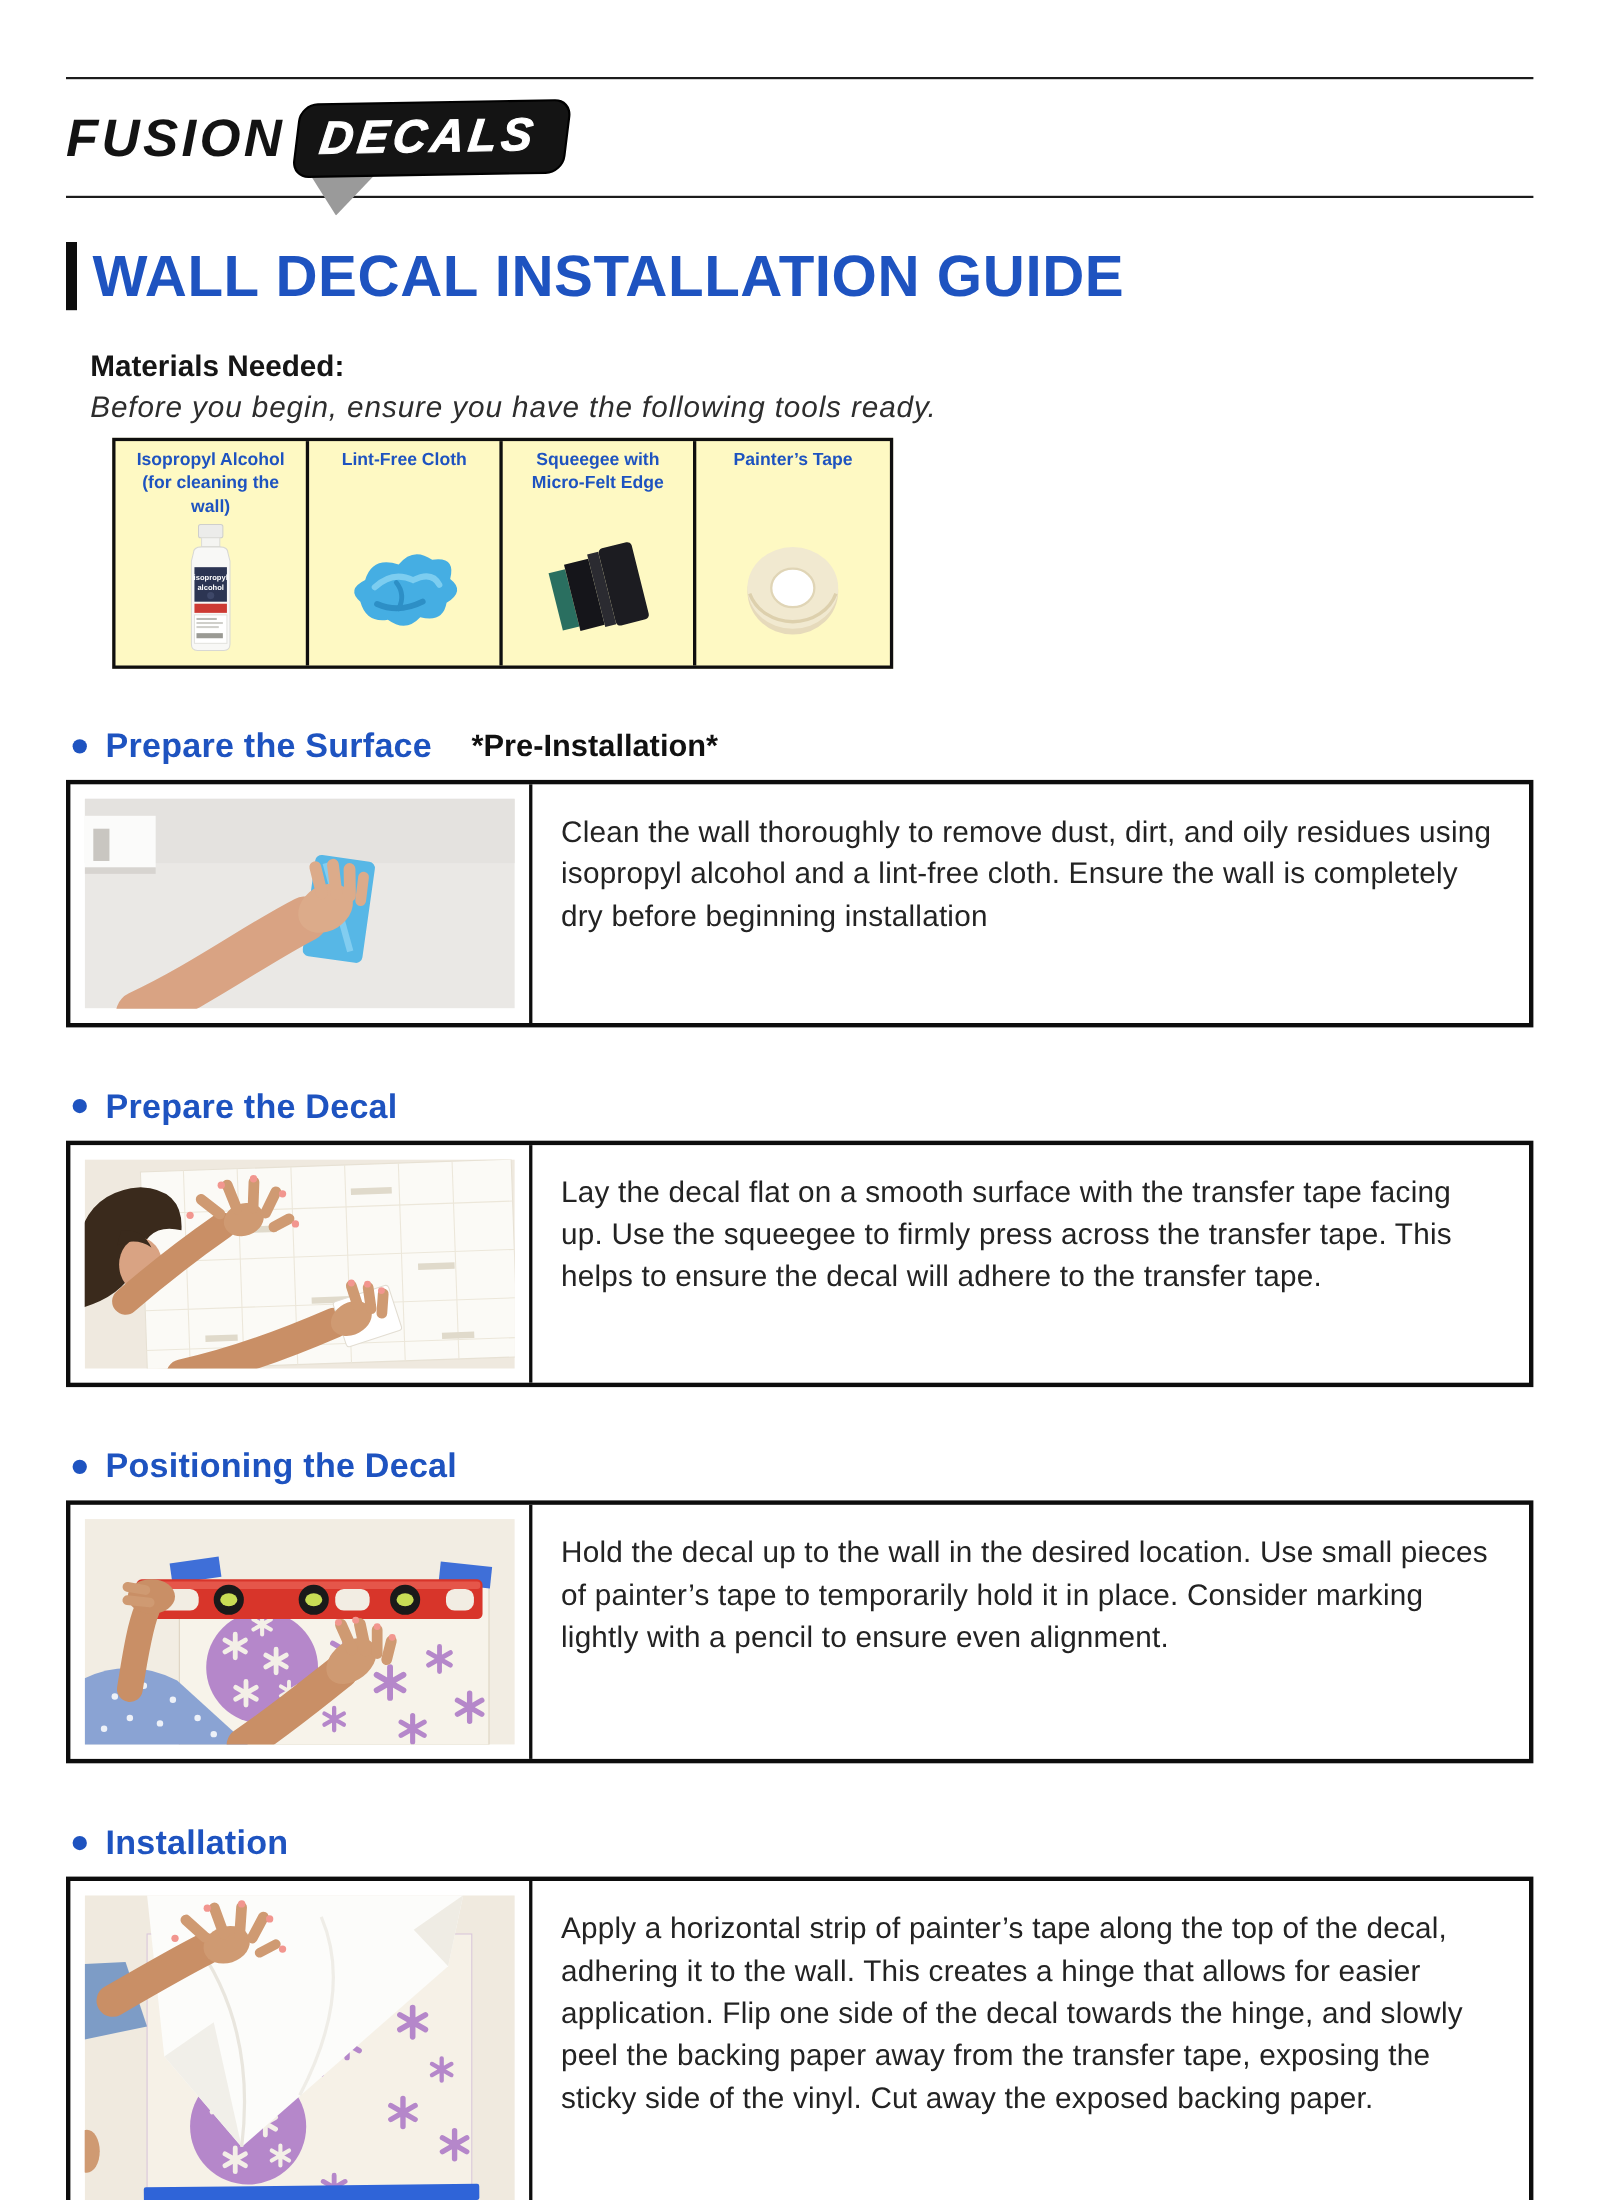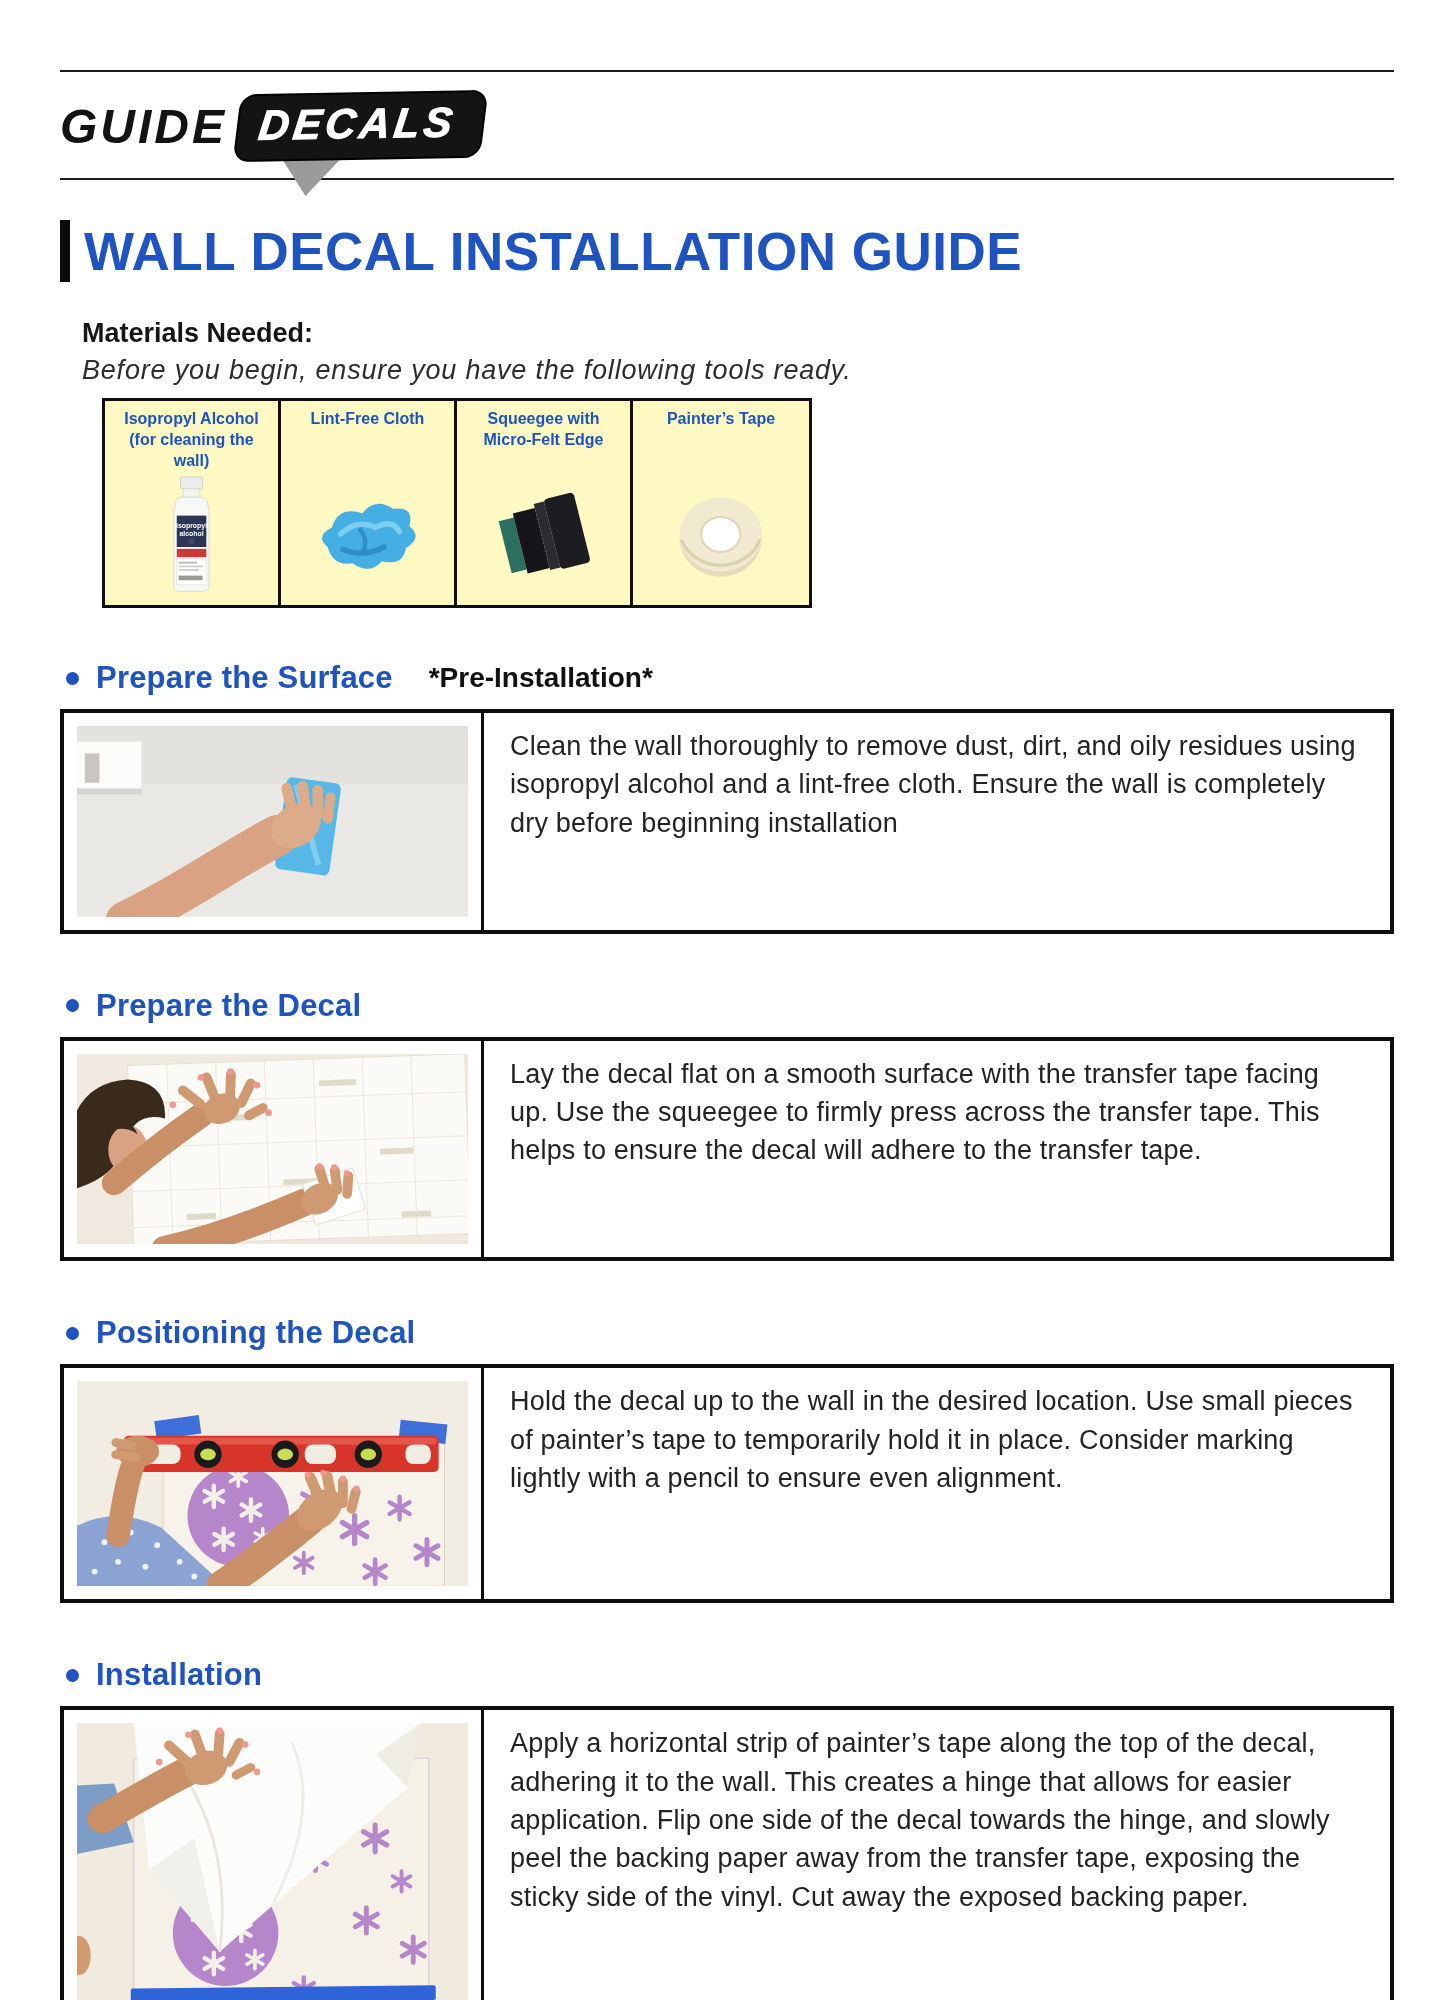--- a/index.html
+++ b/index.html
@@ -58,31 +58,31 @@
   
   .section { margin-top:54px; }
   .section.first { margin-top:52px; }
   .section-heading-row { display:flex; align-items:center; padding-left:6px; }
   .bullet { width:13px; height:13px; border-radius:50%; background:#1e53c0; margin-right:17px; flex:0 0 auto; }
   .section-heading { font-size:31px; font-weight:800; color:#1e53c0; letter-spacing:.2px; }
   .section-note { font-size:28px; font-weight:800; color:#111; margin-left:36px;text-align:center; }
   .section-box { margin-top:13px; border:4px solid #0d0d0d; display:flex; background:#fff; }
   .photo-cell { width:420px; min-width:420px; border-right:3px solid #0d0d0d; padding:13px; display:flex; align-items:center; }
   .photo-cell svg { width:100%; height:auto; display:block; }
-  .text-cell { flex:1; padding:14px 26px 12px; font-size:27px; line-height:1.42; color:#232323; letter-spacing:.2px; }
+  .text-cell { flex:1; padding:24px 26px 12px; font-size:27px; line-height:1.42; color:#232323; letter-spacing:.2px; }
 </style>
 </head>
 <body>
 
 <div class="page">
 
   <hr class="rule top-rule">
 
   <div class="logo-row">
-    <span class="logo-fusion">GUIDE</span>
+    <span class="logo-fusion">FUSION</span>
     <span class="logo-flap"></span>
     <span class="logo-badge"><span>DECALS</span></span>
   </div>
 
   <hr class="rule logo-rule">
 
   <div class="title-row">
     <span class="title-bar"></span>
     <h1 class="page-title">WALL DECAL INSTALLATION GUIDE</h1>
   </div>

